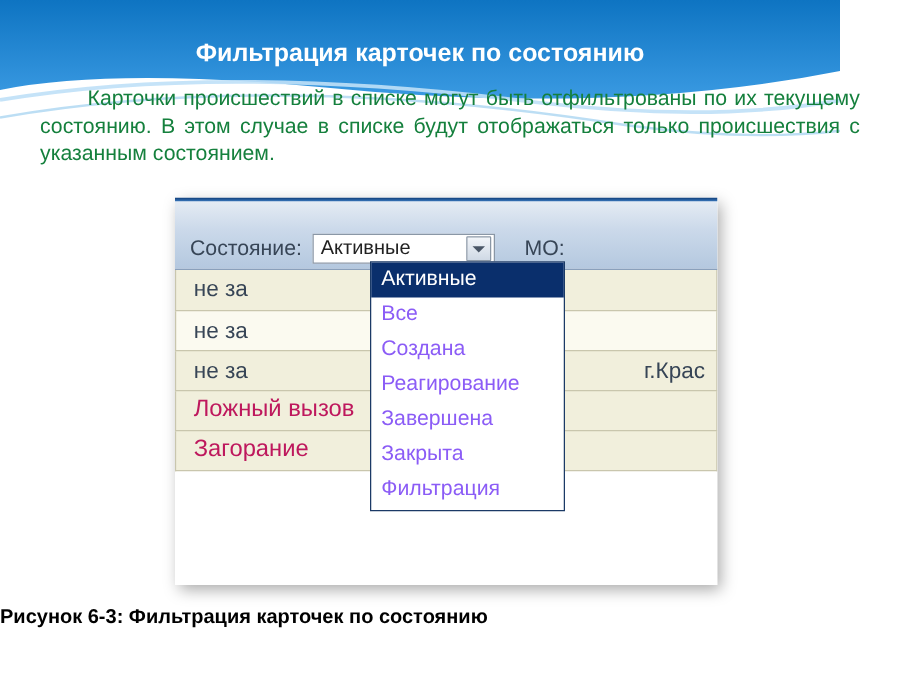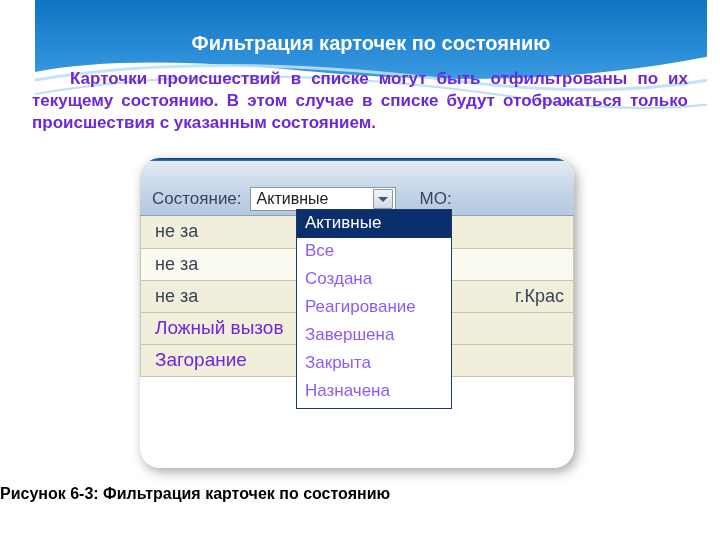--- a/index.html
+++ b/index.html
@@ -9,54 +9,52 @@
     font-family: Arial, Helvetica, sans-serif;
     background: #fff;
     overflow: hidden;
   }
   .banner {
     position: relative;
     width: 672px;
     height: 110px;
     background: #fff;
     overflow: hidden;
-    margin-left: 35px;
   }
   .banner svg { position: absolute; left:0; top:0; }
   .banner .title {
     position: absolute;
     left: 0; right: 0;
     top: 32px;
     text-align: center;
     color: #fff;
     font-size: 20px;
     font-weight: bold;
     font-family: Arial, sans-serif;
   }
   .paragraph {
     position: absolute;
     left: 32px; right: 32px;
     top: 68px;
-    color: #6d28d9;
+    color: #15803d;
     font-size: 17px;
     line-height: 1.3;
-    font-weight: bold;
+    font-weight: normal;
     text-align: justify;
   }
   .paragraph .indent { display: inline-block; width: 38px; }
   .screenshot-wrap {
     position: absolute;
     left: 140px;
     top: 158px;
     width: 434px;
     height: 310px;
     background: #fff;
     box-shadow: 3px 4px 12px rgba(0,0,0,.35);
     overflow: hidden;
-    border-radius: 20px;
   }
   .app-toolbar {
     position: relative;
     height: 58px;
     background: linear-gradient(#e8eef5, #cbd9ea 45%, #b4c8df);
     border-bottom: 1px solid #8aa0bb;
   }
   .app-toolbar .bar-top {
     height: 3px;
     background: linear-gradient(#0d3a74, #3876bb);
@@ -126,21 +124,21 @@
     border-left: 1px solid #c9c6ad;
     border-right: 1px solid #c9c6ad;
     border-bottom: 1px solid #c9c6ad;
     padding-left: 14px;
     white-space: nowrap;
     margin-left: 32px;
   }
   .tbl tr.alt td { background: #fbfaf0; }
   .tbl tr.loud td {
     background: #f1efdc;
-    color: #6d28d9;
+    color: #be185d;
     font-size: 19px;
   }
   .dropdown {
     position: absolute;
     left: 156px;
     top: 51px;
     width: 156px;
     background: #fff;
     border: 1px solid #1b3a66;
     padding-bottom: 2px;
@@ -230,18 +228,18 @@
       </table>
   </div>
 
   <div class="dropdown">
     <div class="opt selected">Активные</div>
     <div class="opt">Все</div>
     <div class="opt">Создана</div>
     <div class="opt">Реагирование</div>
     <div class="opt">Завершена</div>
     <div class="opt">Закрыта</div>
-    <div class="opt">Назначена</div>
+    <div class="opt">Фильтрация</div>
   </div>
 
 </div>
 
 <div class="caption">Рисунок 6-3: Фильтрация карточек по состоянию</div>
 
 </body></html>

